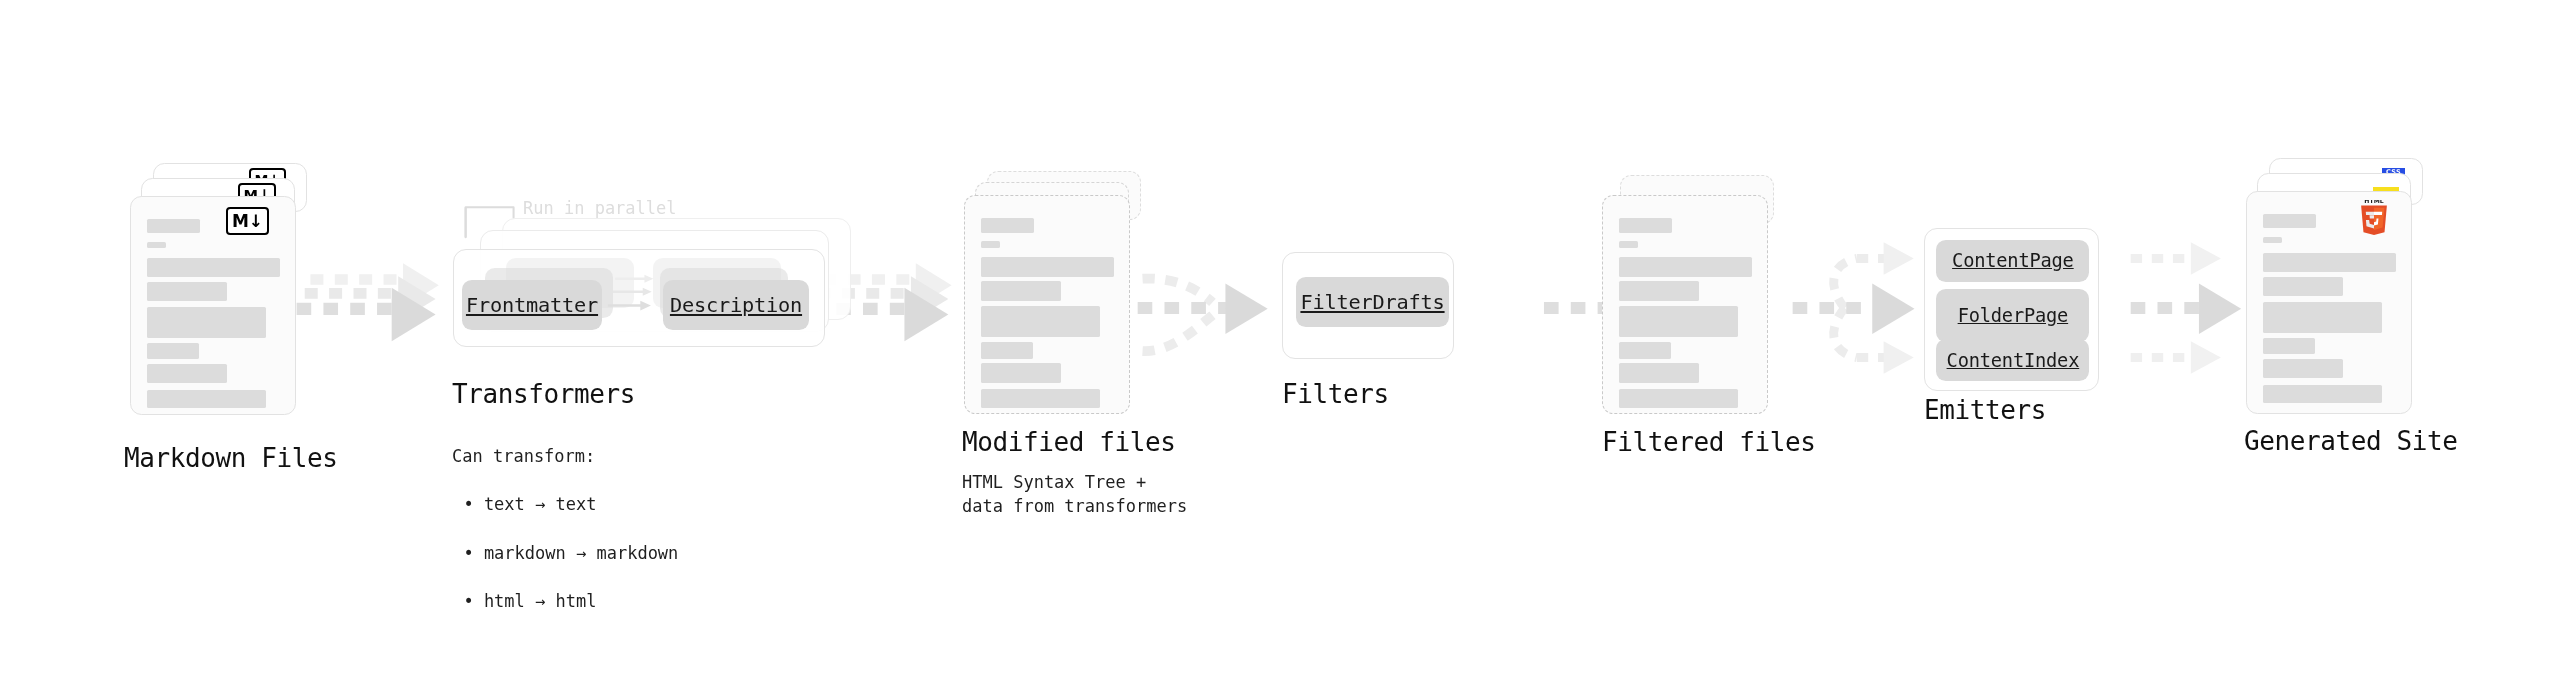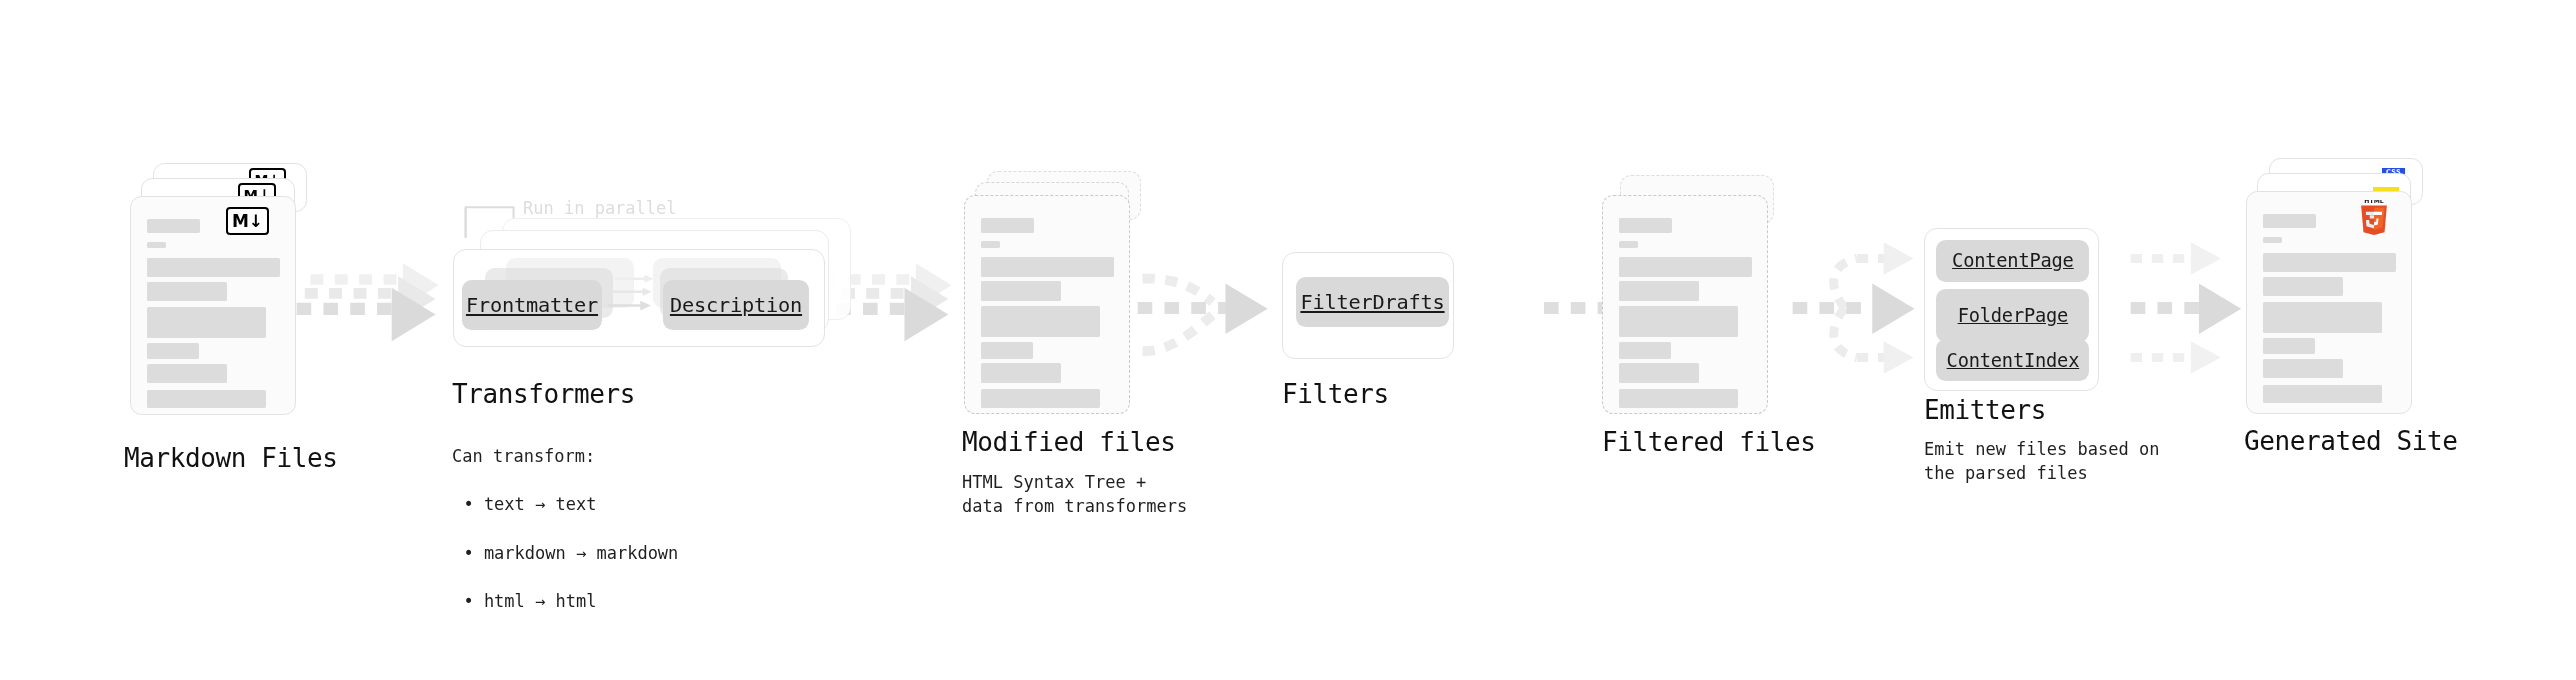--- a/index.html
+++ b/index.html
@@ -332,22 +332,20 @@
     </div>
     <div class="pill" style="left:11.4px; top:60px; width:153px; height:53px; font-size:18.7px;">
       <span>FolderPage</span>
     </div>
     <div class="pill" style="left:11.4px; top:110px; width:153px; height:42px; font-size:18.7px;">
       <span>ContentIndex</span>
     </div>
   </div>
 
   <div class="caption-title" style="left:1924px; top:395px;">Emitters</div>
-  <div class="caption-sub" style="left:1924px; top:437px;">Emit new files based on
-the parsed files</div>
 
   <div class="doc-stack" style="left:2246px; top:158px;">
 
     <div class="doc-card solid back" style="left:23px; top:0px; width:154px; height:47px;"></div>
     <div class="css-badge" style="left:136px; top:9.8px; width:23px; height:9.8px; font-size:6.5px; line-height:8.1px;">
       <span>CSS</span>
     </div>
 
     <div class="doc-card solid back" style="left:11.4px; top:14.6px; width:154px; height:47px;"></div>
     <div class="js-badge" style="left:127px; top:29px; width:26px; height:13px;"></div>

